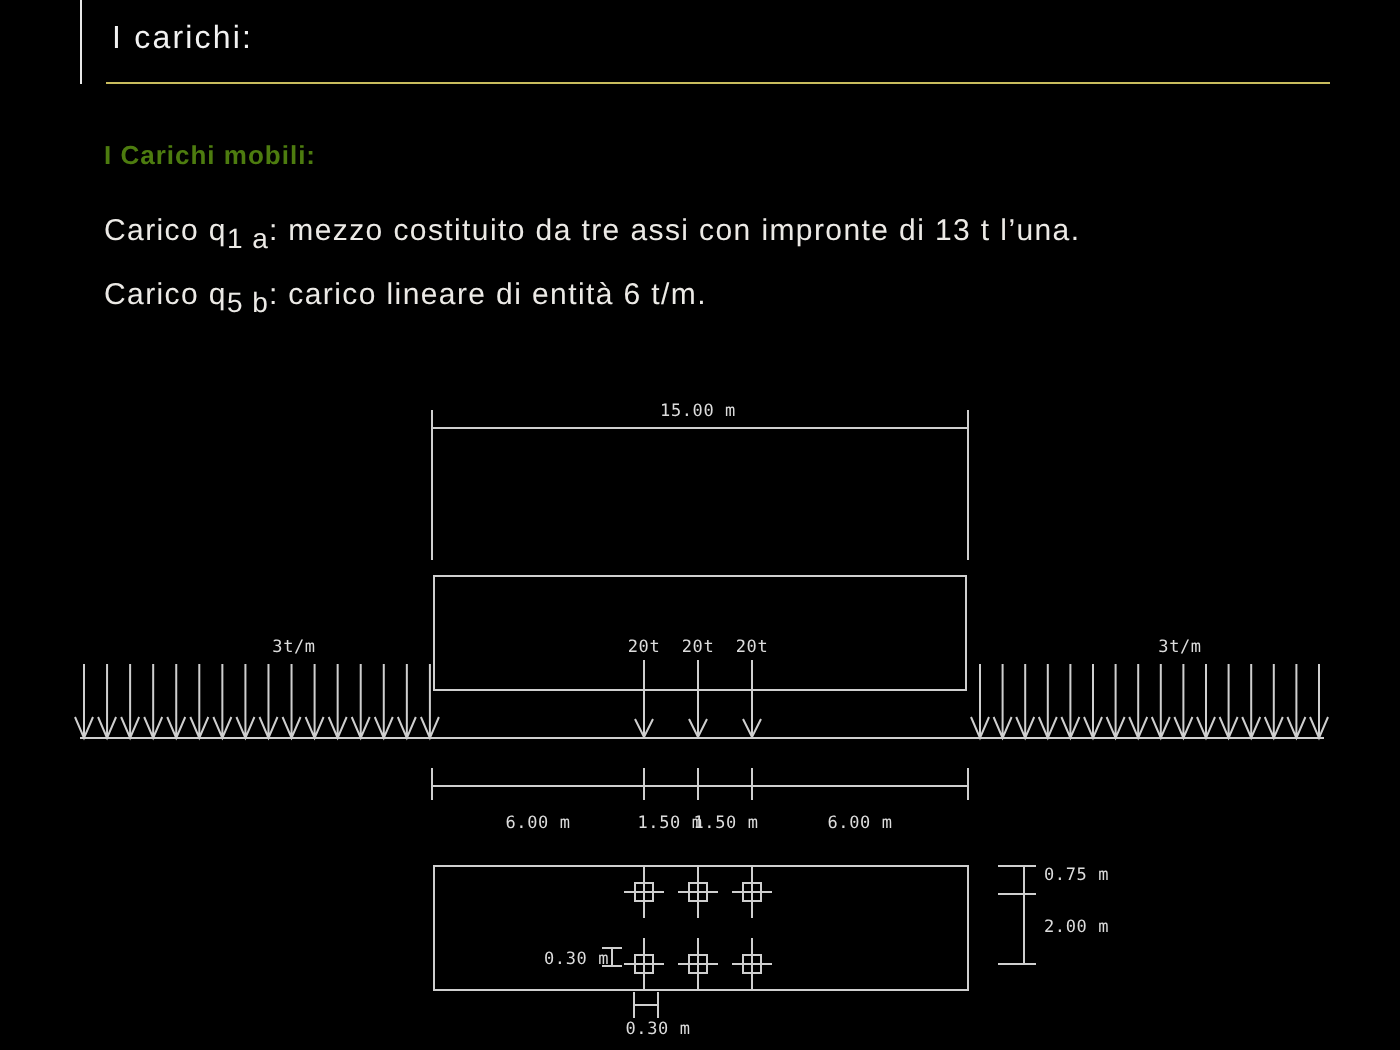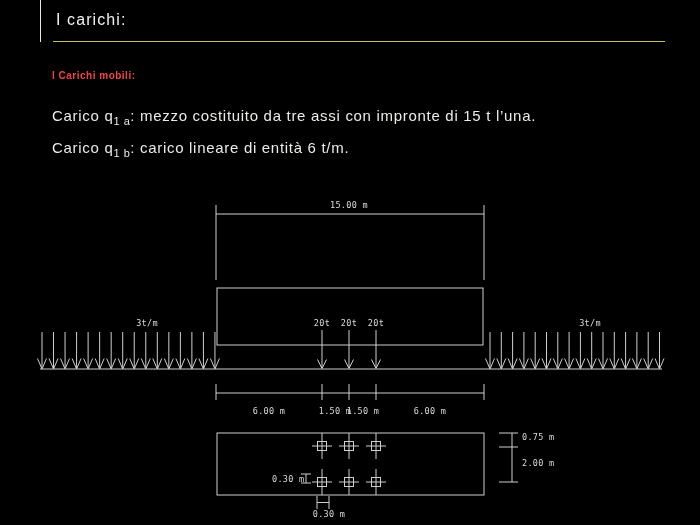--- a/index.html
+++ b/index.html
@@ -7,45 +7,45 @@
     position:relative;width:700px;height:525px;background:#000;overflow:hidden;
     font-family:"Liberation Sans",sans-serif;
   }
   .title-vline{position:absolute;left:40px;top:0;width:1px;height:42px;background:#e8e8e8;}
   .title{
     position:absolute;left:56px;top:11px;font-size:16px;letter-spacing:1.1px;
     color:#f2f2f2;font-weight:400;
   }
   .title-rule{position:absolute;left:53px;top:41px;width:612px;height:1px;background:#c9bc5e;}
   .heading{
-    position:absolute;left:52px;top:70px;font-size:10px;font-weight:bold;
-    letter-spacing:.5px;color:#ef4444;
+    position:absolute;left:52px;top:70px;font-size:13px;font-weight:bold;
+    letter-spacing:.5px;color:#4d7c0f;
   }
   .bullets{position:absolute;left:52px;top:106px;width:620px;color:#eceae6;}
   .bullet{font-size:15px;letter-spacing:.7px;line-height:20px;margin-bottom:12px;white-space:nowrap;}
-  .bullet sub{font-size:11px;line-height:0;letter-spacing:.5px;}
+  .bullet sub{font-size:14px;line-height:0;letter-spacing:.5px;}
   .bullet sup{font-size:9.5px;line-height:0;}
   svg.drawing{position:absolute;left:0;top:0;}
   svg.drawing path,svg.drawing rect,svg.drawing line{stroke:#cfcfcf;fill:none;stroke-width:1;}
   svg.drawing text{fill:#dcdcdc;stroke:none;font-family:"DejaVu Sans Mono",monospace;font-size:8.5px;letter-spacing:.3px;}
 </style>
 </head>
 <body>
 
 <div class="slide">
 
   <div class="title-vline"></div>
   <div class="title">I carichi:</div>
   <div class="title-rule"></div>
 
   <div class="heading">I Carichi mobili:</div>
 
   <div class="bullets">
-    <div class="bullet"><span>Carico q</span><sub>1 a</sub><span>: mezzo costituito da tre assi con impronte di 15 t l’una.</span><sup></sup><span></span></div>
-    <div class="bullet"><span>Carico q</span><sub>1 b</sub><span>: carico lineare di entità 6 t/m.</span><sup></sup><span></span></div>
+    <div class="bullet"><span>Carico q</span><sub>1 a</sub><span>: mezzo costituito da tre assi con impronte di 13 t l’una.</span><sup></sup><span></span></div>
+    <div class="bullet"><span>Carico q</span><sub>5 b</sub><span>: carico lineare di entità 6 t/m.</span><sup></sup><span></span></div>
   </div>
 
   <svg id="load-svg" class="drawing" width="700" height="525" viewBox="0 0 700 525">
 
     <g>
       <path d="M216 205 V280 M484 205 V280"></path>
       <path d="M216 214 H484"></path>
       <text x="349" y="208" text-anchor="middle">15.00 m</text>
     </g>
 

